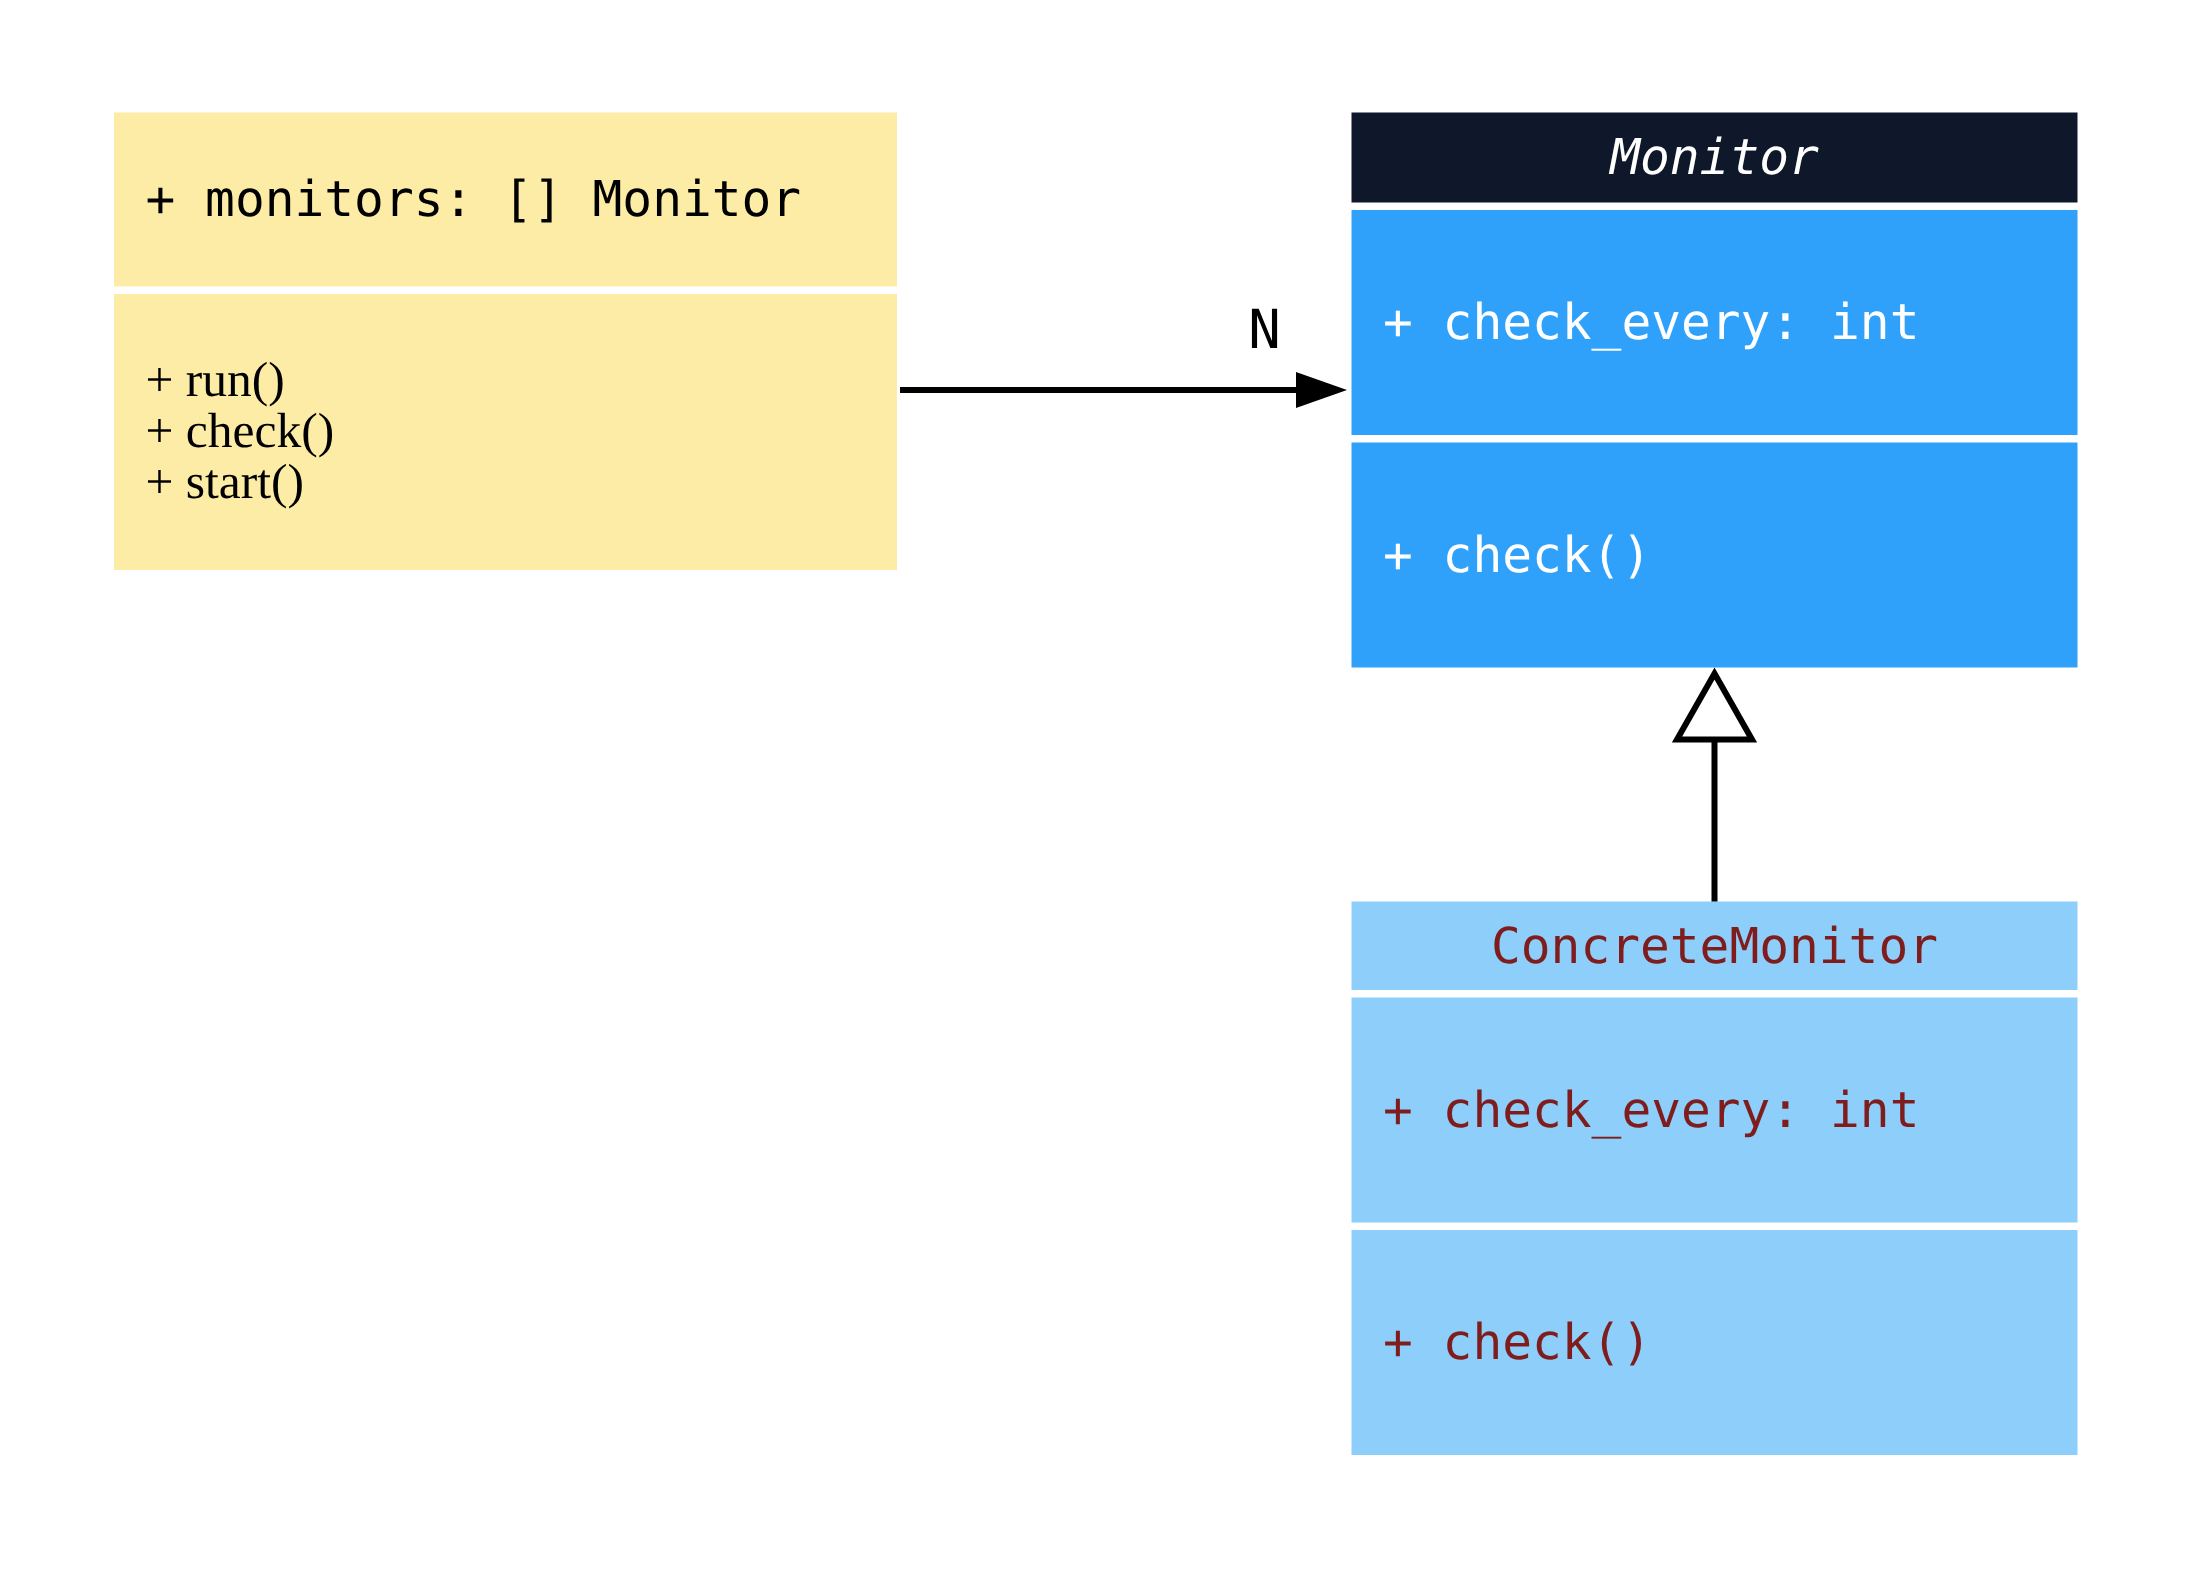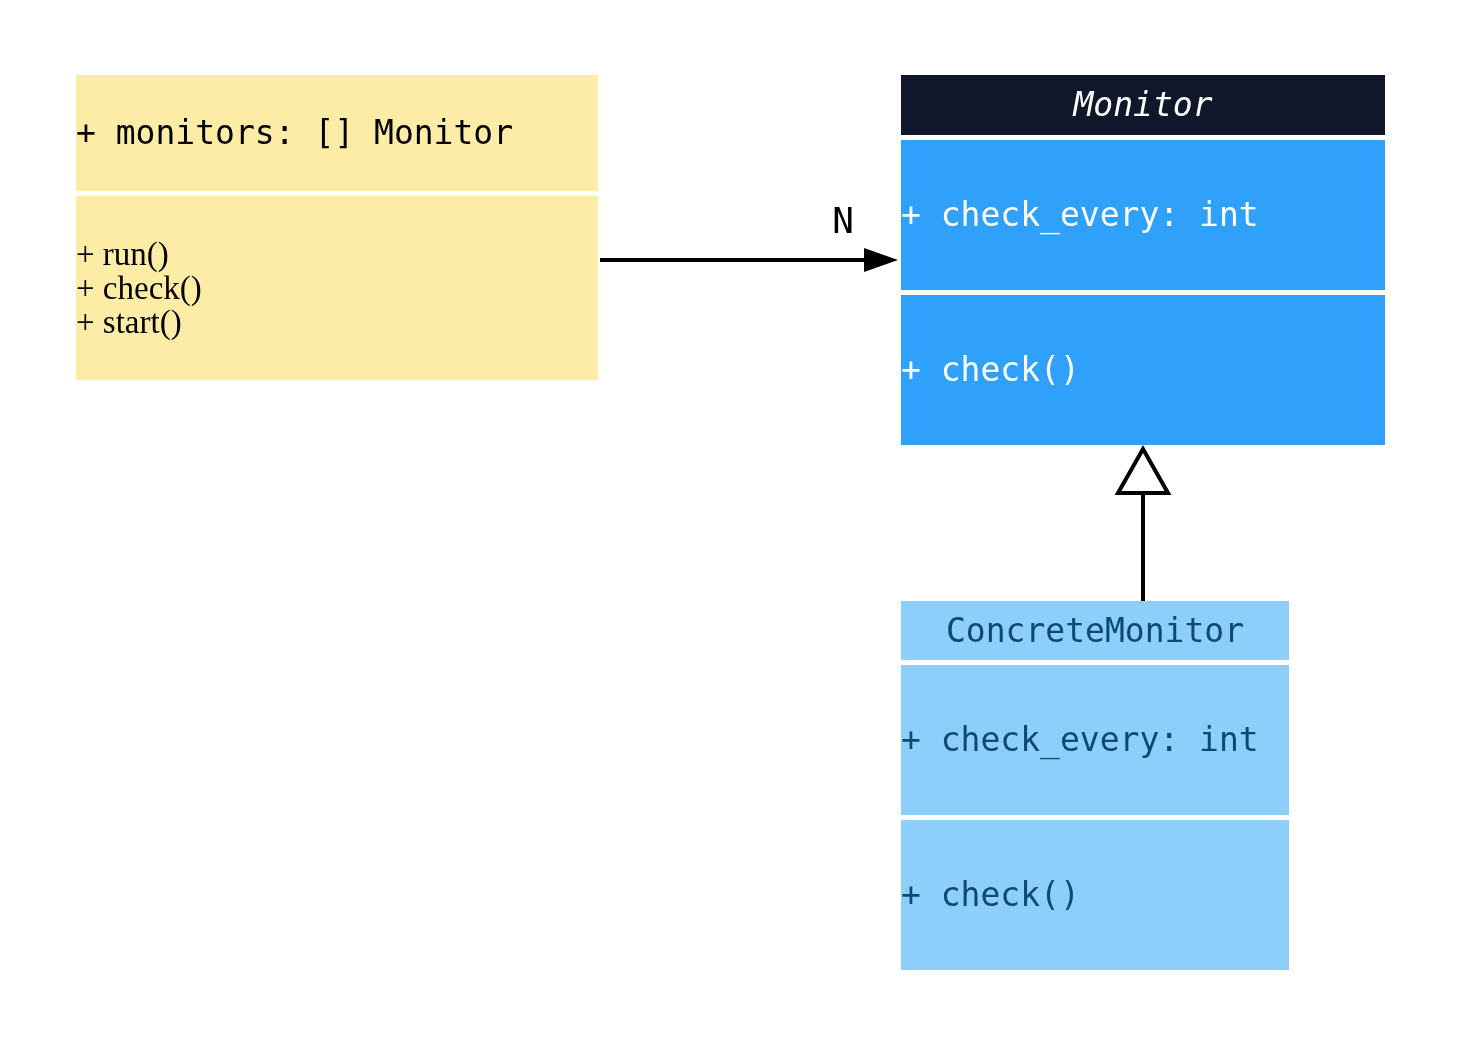--- a/index.html
+++ b/index.html
@@ -21,20 +21,21 @@
     display: flex;
     flex-direction: column;
     justify-content: center;
   }
   .sec + .sec { margin-top: 5px; }
   .sec.title {
     align-items: center;
   }
   .sec.body {
     align-items: flex-start;
+    padding-left: 21px;
   }
   .line {
     line-height: 34px;
     white-space: pre;
   }
   .italic { font-style: italic; }
   .connector-layer {
     position: absolute;
     left: 0; top: 0;
     width: 1463px; height: 1048px;
@@ -72,21 +73,21 @@
       <span class="line italic">Monitor</span>
     </div>
     <div class="sec body" style="height: 150px; background-color: rgb(48, 161, 250);">
       <div class="line">+ check_every: int</div>
     </div>
     <div class="sec body" style="height: 150px; background-color: rgb(48, 161, 250);">
       <div class="line">+ check()</div>
     </div>
   </div>
 
-  <div class="class-box" style="left: 901px; top: 601px; width: 388px; color: #0c4a6e;">
+  <div class="class-box" style="left: 901px; top: 601px; width: 484px; color: #7f1d1d;">
     <div class="sec title" style="height: 59px; background-color: rgb(141, 206, 250);">
       <span class="line">ConcreteMonitor</span>
     </div>
     <div class="sec body" style="height: 150px; background-color: rgb(141, 206, 250);">
       <div class="line">+ check_every: int</div>
     </div>
     <div class="sec body" style="height: 150px; background-color: rgb(141, 206, 250);">
       <div class="line">+ check()</div>
     </div>
   </div>

